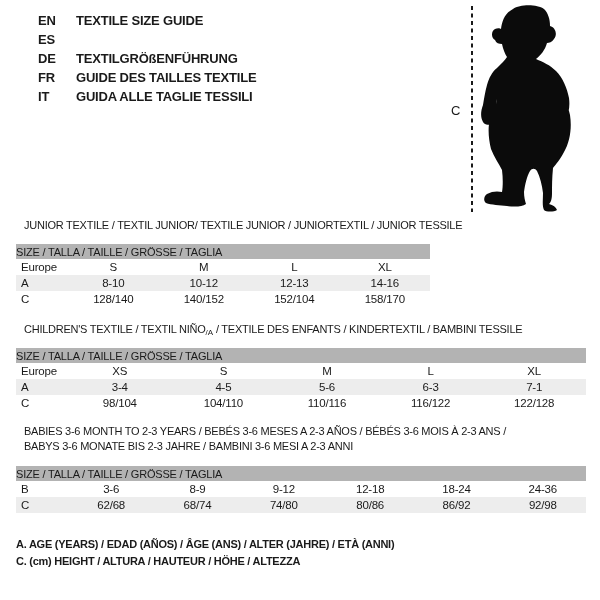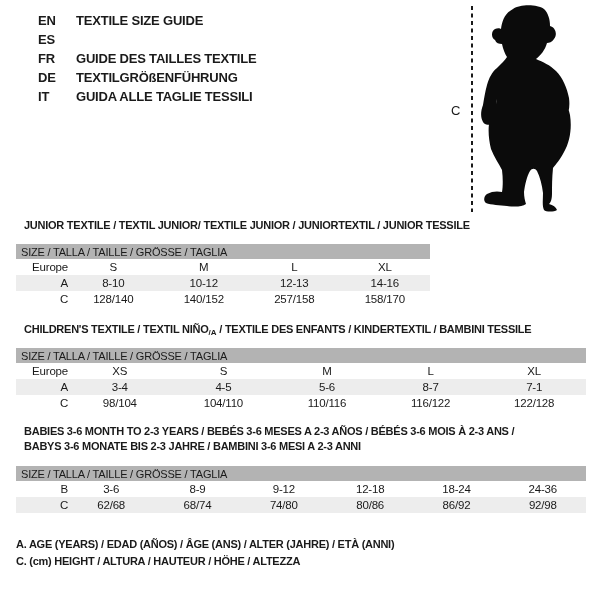--- a/index.html
+++ b/index.html
@@ -10,58 +10,58 @@
   }
   
   .lang-block{position:absolute;left:22px;top:11px;}
   .lang-row{display:flex;font-weight:bold;font-size:13px;line-height:19px;letter-spacing:-0.2px;}
   .lang-code{width:38px;flex:0 0 38px;padding-left:16px;}
   
   .figure-wrap{position:absolute;left:458px;top:2px;width:132px;height:214px;}
   .figure-wrap svg{display:block;}
   .measure-label{position:absolute;left:451px;top:103px;font-size:13px;font-weight:normal;}
   
-  .sec-title{position:absolute;left:24px;font-weight:bold;font-size:11px;letter-spacing:-0.25px;line-height:15px;white-space:nowrap;}
+  .sec-title{position:absolute;left:24px;font-weight:normal;font-size:11px;letter-spacing:-0.25px;line-height:15px;white-space:nowrap;}
   .t1-title{top:218px;}
   .t2-title{top:322px;}
   .t3-title{top:424px;}
   .sub{font-size:8px;vertical-align:-2px;letter-spacing:0;}
   
   .size-table{position:absolute;left:16px;}
   .t1{top:244px;width:414px;}
   .t2{top:348px;width:570px;}
   .t3{top:466px;width:570px;}
   .band{height:15px;background:#b3b3b3;font-size:11px;letter-spacing:-0.2px;
-        display:flex;align-items:center;padding-left:5px;box-sizing:border-box;}
+        display:flex;align-items:center;box-sizing:border-box;}
   .trow{display:flex;height:16px;align-items:center;font-size:11.5px;letter-spacing:-0.2px;}
   .trow.shaded{background:#ededed;}
-  .tlabel{flex:0 0 52px;padding-left:5px;box-sizing:border-box;text-align:right;}
+  .tlabel{flex:0 0 52px;padding-left:5px;box-sizing:border-box;text-align:left;}
   .tcell{flex:1;text-align:center;}
   
   .footnotes{position:absolute;left:16px;top:536px;font-weight:bold;font-size:11px;letter-spacing:-0.25px;line-height:17px;}
   .footnotes div{white-space:nowrap;}
 </style>
 </head>
 <body>
 
 <div class="lang-block">
   <div class="lang-row">
     <span class="lang-code">EN</span>
     <span class="lang-label">TEXTILE SIZE GUIDE</span>
   </div>
   <div class="lang-row">
     <span class="lang-code">ES</span>
   </div>
   <div class="lang-row">
+    <span class="lang-code">DE</span>
+    <span class="lang-label">TEXTILGRÖßENFÜHRUNG</span>
+  </div>
+  <div class="lang-row">
     <span class="lang-code">FR</span>
     <span class="lang-label">GUIDE DES TAILLES TEXTILE</span>
-  </div>
-  <div class="lang-row">
-    <span class="lang-code">DE</span>
-    <span class="lang-label">TEXTILGRÖßENFÜHRUNG</span>
   </div>
   <div class="lang-row">
     <span class="lang-code">IT</span>
     <span class="lang-label">GUIDA ALLE TAGLIE TESSILI</span>
   </div>
 </div>
 
 <span class="measure-label">C</span>
 <div class="figure-wrap">
   <svg width="132" height="214" viewBox="0 0 132 214" xmlns="http://www.w3.org/2000/svg">
@@ -129,21 +129,21 @@
     <div class="tlabel">A</div>
     <div class="tcell">8-10</div>
     <div class="tcell">10-12</div>
     <div class="tcell">12-13</div>
     <div class="tcell">14-16</div>
   </div>
   <div class="trow">
     <div class="tlabel">C</div>
     <div class="tcell">128/140</div>
     <div class="tcell">140/152</div>
-    <div class="tcell">257/158</div>
+    <div class="tcell">152/104</div>
     <div class="tcell">158/170</div>
   </div>
 </section>
 
 <div class="sec-title t2-title">
   <span>CHILDREN'S TEXTILE / TEXTIL NIÑO</span><span class="sub">/A</span><span> / TEXTILE DES ENFANTS / KINDERTEXTIL / BAMBINI TESSILE</span>
 </div>
 <section class="size-table t2">
   <div class="band">SIZE / TALLA / TAILLE / GRÖSSE / TAGLIA</div>
   <div class="trow">
@@ -152,21 +152,21 @@
     <div class="tcell">S</div>
     <div class="tcell">M</div>
     <div class="tcell">L</div>
     <div class="tcell">XL</div>
   </div>
   <div class="trow shaded">
     <div class="tlabel">A</div>
     <div class="tcell">3-4</div>
     <div class="tcell">4-5</div>
     <div class="tcell">5-6</div>
-    <div class="tcell">8-7</div>
+    <div class="tcell">6-3</div>
     <div class="tcell">7-1</div>
   </div>
   <div class="trow">
     <div class="tlabel">C</div>
     <div class="tcell">98/104</div>
     <div class="tcell">104/110</div>
     <div class="tcell">110/116</div>
     <div class="tcell">116/122</div>
     <div class="tcell">122/128</div>
   </div>

